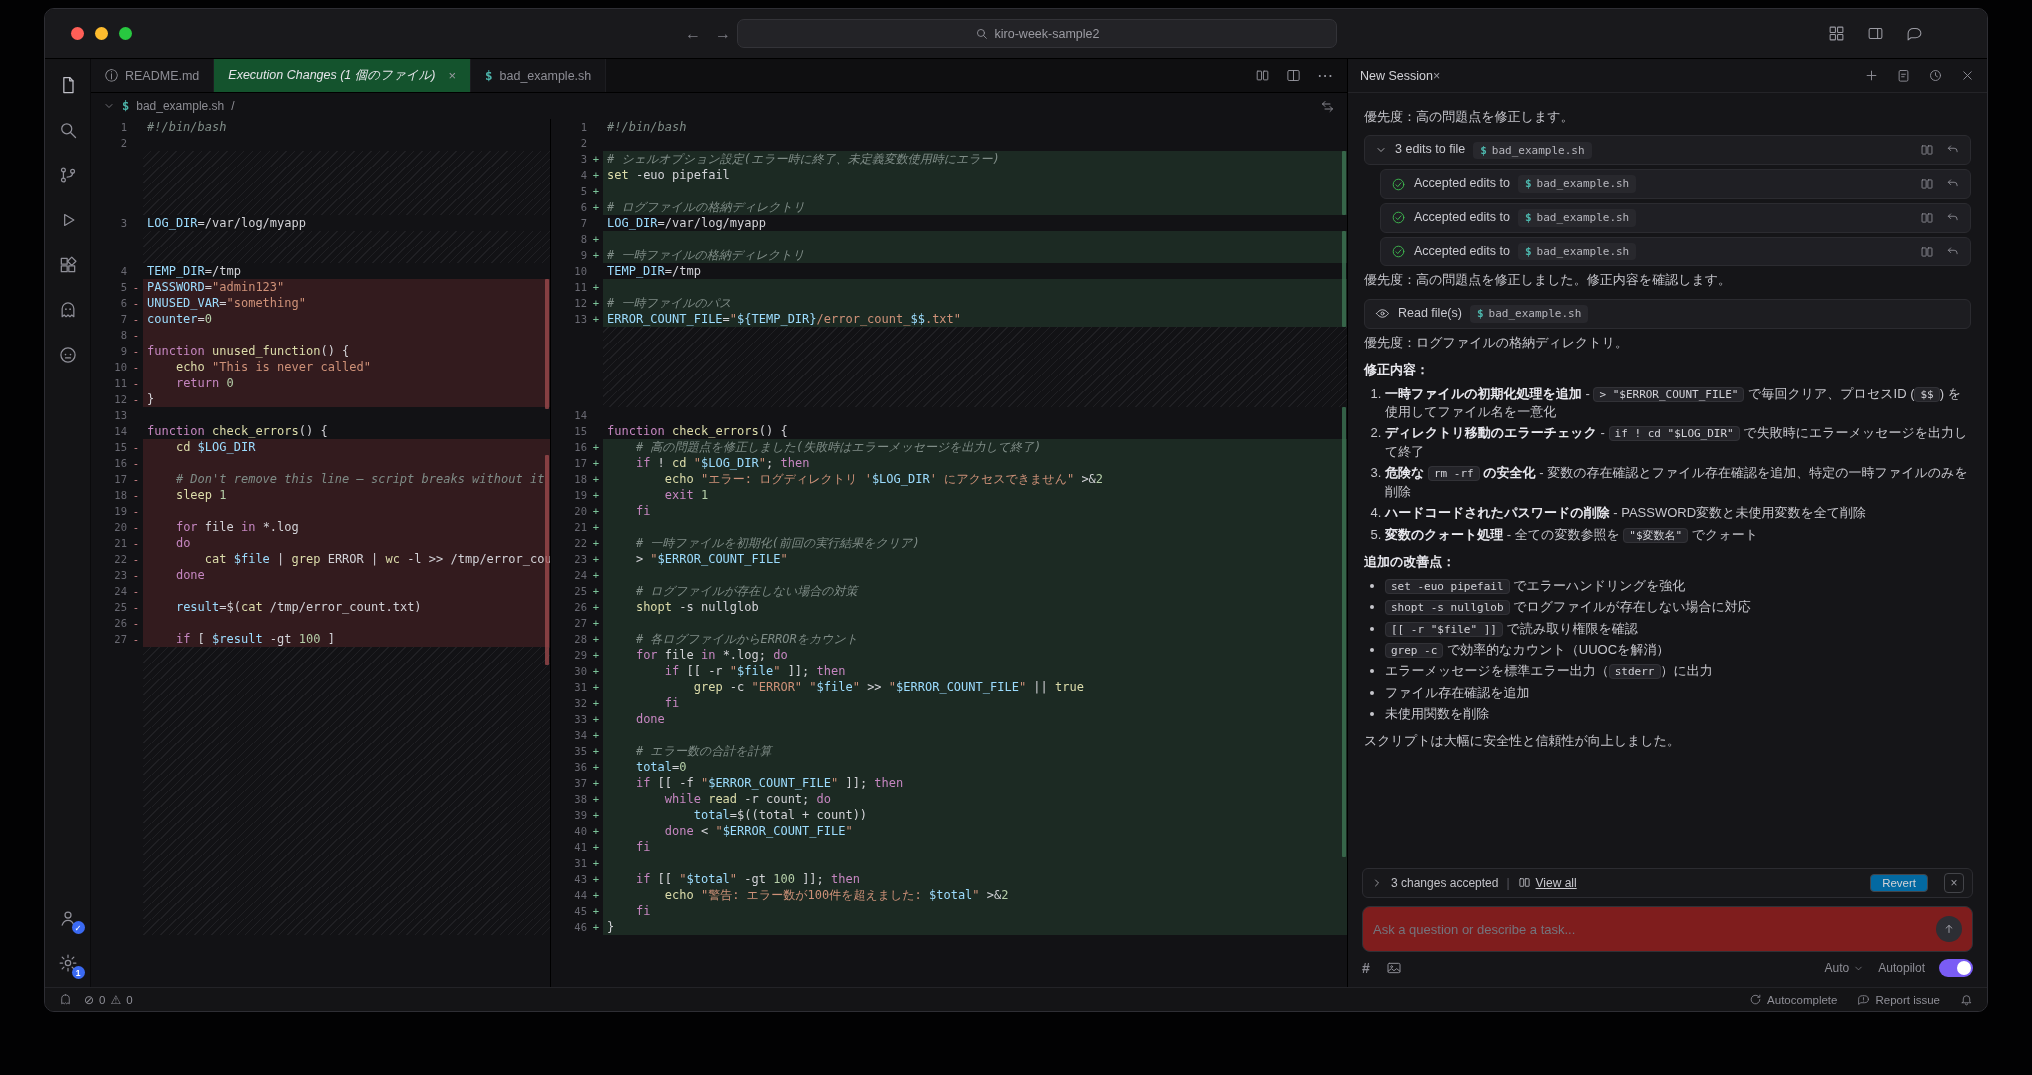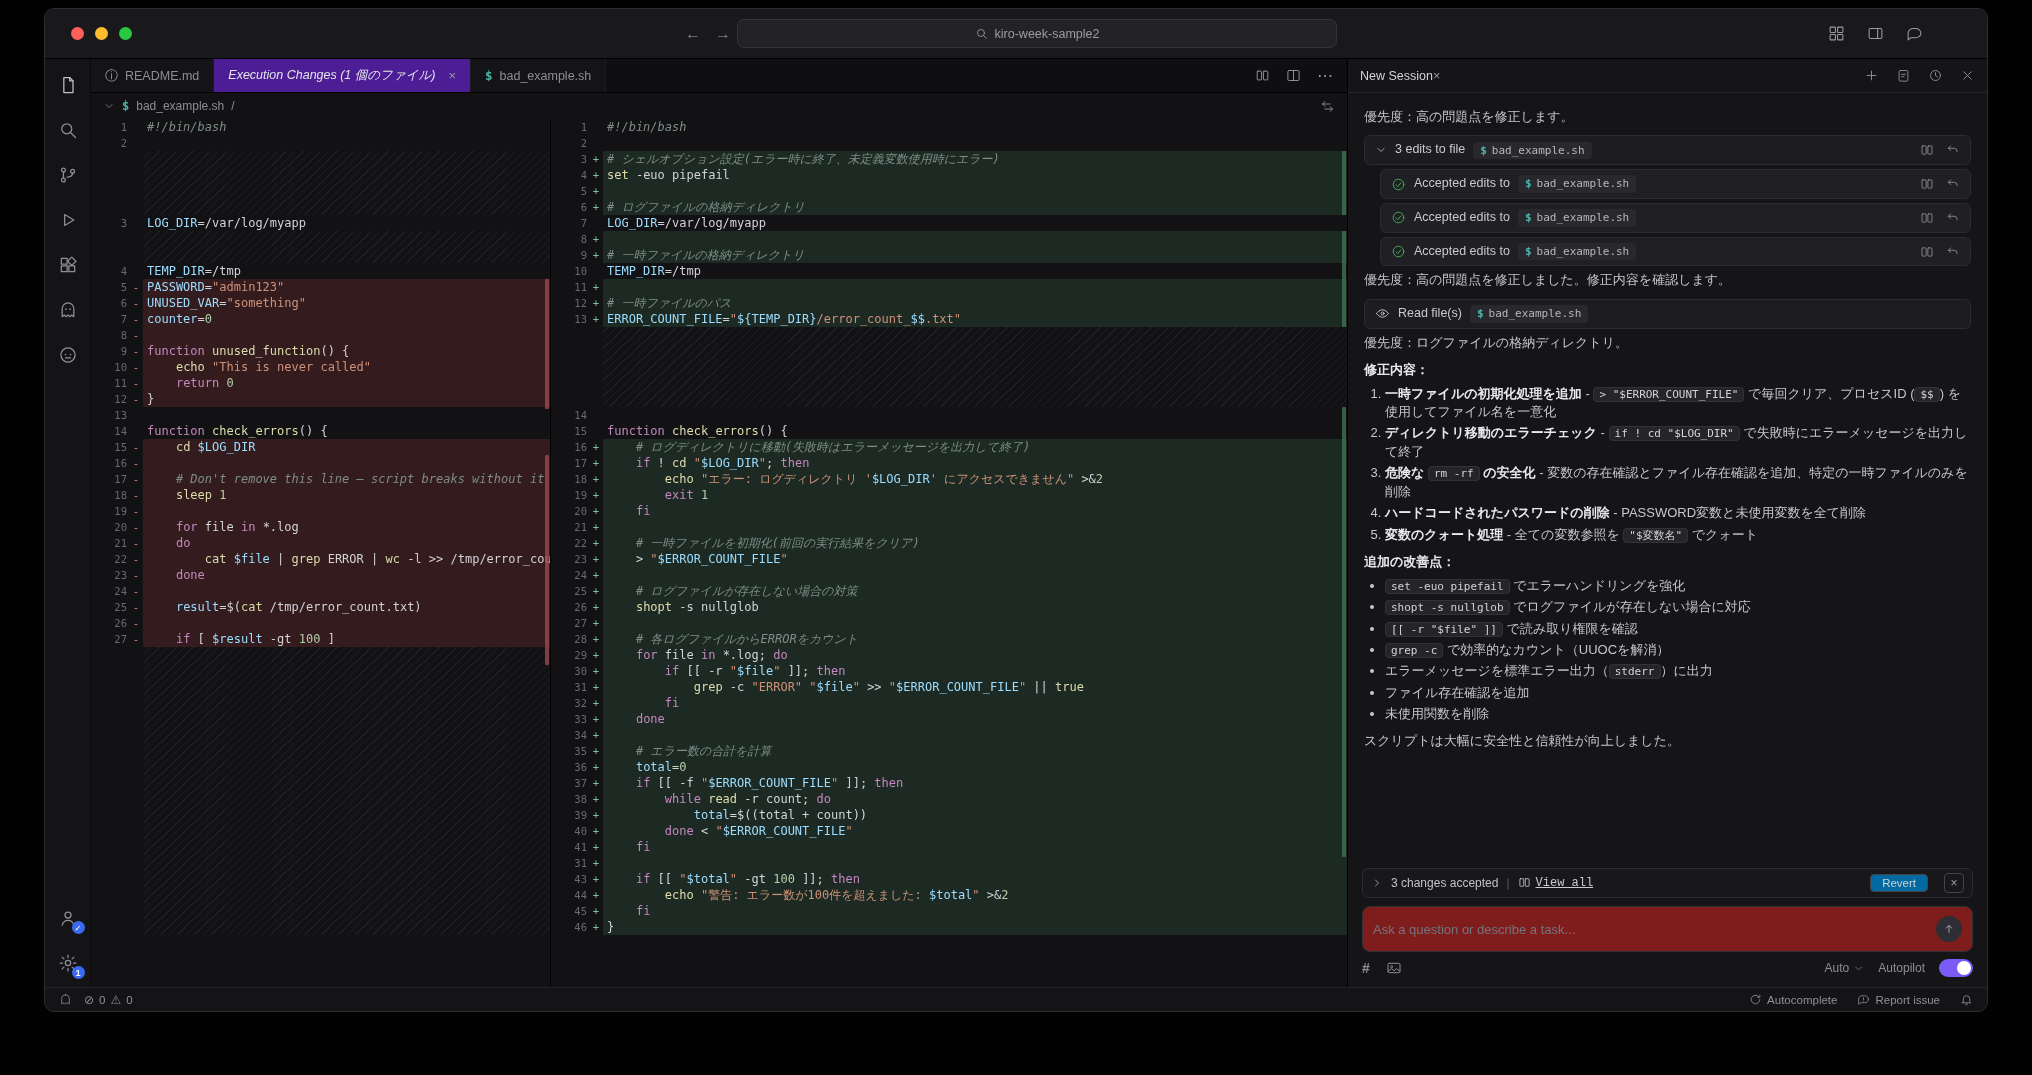--- a/index.html
+++ b/index.html
@@ -34,21 +34,21 @@
   .ab-spacer { margin-top:auto; }
   .badge { position:absolute; right:-5px; bottom:-4px; min-width:13px; height:13px; border-radius:8px;
     background:#3b6af2; color:#fff; font-size:8.5px; display:flex; align-items:center; justify-content:center;
     padding:0 2px; font-weight:700; }
 
   
   .editorcol { width:1256px; flex:none; display:flex; flex-direction:column; background:#121215; min-width:0; }
   .tabbar { height:34px; flex:none; display:flex; align-items:stretch; background:#0f0f11; border-bottom:1px solid #000; }
   .tab { display:flex; align-items:center; gap:7px; padding:0 14px; font-size:12.5px; color:#8d8d95;
     border-right:1px solid #1d1d21; background:#141417; white-space:nowrap; }
-  .tab.active { background:#4c1d95; color:#e4e4e9; font-style:italic; }
+  .tab.active { background:#14532d; color:#e4e4e9; font-style:italic; }
   .tab .ticon { color:#4db6ac; font-weight:700; font-family:"DejaVu Sans Mono",monospace; font-style:normal;}
   .tab .info { color:#9a9aa1; font-size:13px; font-style:normal; }
   .tab .x { color:#9a9aa1; margin-left:6px; font-style:normal; font-size:13px; }
   .tab-actions { margin-left:auto; display:flex; align-items:center; gap:16px; padding:0 14px; color:#96969e; }
 
   .breadcrumb { height:26px; flex:none; display:flex; align-items:center; gap:7px; padding:0 12px;
     color:#8c8c93; font-size:12px; background:#121215; }
   .breadcrumb .ticon { color:#4db6ac; font-weight:700; font-family:"DejaVu Sans Mono",monospace; }
   .bc-right { margin-left:auto; color:#8c8c93; }
 
@@ -99,21 +99,21 @@
   strong { color:#e8e8ee; }
   ol.clist { padding-left:21px; margin:2px 0 8px; }
   ul.clist { padding-left:21px; margin:2px 0 8px; }
   .clist li { margin:3px 0; }
   code.chip { font-family:"DejaVu Sans Mono",monospace; font-size:11px; background:#242429;
     border:1px solid #323237; border-radius:4px; padding:0 5px; color:#d2d2d8; white-space:nowrap; }
 
   .chat-footer { flex:none; padding:4px 14px 10px; }
   .changes-bar { display:flex; align-items:center; gap:8px; border:1px solid #2c2c31; background:#18181b;
     border-radius:6px; padding:4px 8px; font-size:12px; color:#c2c2c8; }
-  .viewall { display:inline-flex; align-items:flex-start; gap:5px; text-decoration:underline; color:#c9c9cf;font-family:Liberation Mono, monospace; }
+  .viewall { display:inline-flex; align-items:flex-start; gap:5px; text-decoration:underline; color:#c9c9cf; }
   .vdiv { color:#55555c; }
   .revert-btn { margin-left:auto; background:#0369a1; border:1px solid #434449; color:#d2d2d7;
     border-radius:4px; font-size:11.5px; padding:2px 11px; }
   .closebox { width:20px; height:20px; border:1px solid #434449; border-radius:4px; display:flex;
     align-items:center; justify-content:center; color:#9a9aa1; margin-left:8px; font-size:12px; }
   .inputbox { margin-top:8px; border:1px solid #303036; background:#7f1d1d; border-radius:8px;
     padding:9px 10px; display:flex; align-items:center; gap:10px; min-height:44px; }
   .inputbox input { flex:1; background:transparent; border:none; outline:none; color:#d2d2d7; font-size:13px;
     font-family:"Liberation Sans","DejaVu Sans",sans-serif; }
   .inputbox input::placeholder { color:#74747d; }
@@ -643,21 +643,21 @@
                 <span class="code"></span>
               </div>
               <div class="row ctx">
                 <span class="ln">15</span>
                 <span class="sign"></span>
                 <span class="code"><span class="kw">function</span> <span class="fn">check_errors</span>() {</span>
               </div>
               <div class="row add">
                 <span class="ln">16</span>
                 <span class="sign">+</span>
-                <span class="code">    <span class="cmt"># ログディレクトリに移動(失敗時はエラーメッセージを出力して終了)</span></span>
+                <span class="code">    <span class="cmt"># 高の問題点を修正しました(失敗時はエラーメッセージを出力して終了)</span></span>
               </div>
               <div class="row add">
                 <span class="ln">17</span>
                 <span class="sign">+</span>
                 <span class="code">    <span class="kw">if</span> ! <span class="cmd">cd</span> <span class="str">"<span class="var">$LOG_DIR</span>"</span>; <span class="kw">then</span></span>
               </div>
               <div class="row add">
                 <span class="ln">18</span>
                 <span class="sign">+</span>
                 <span class="code">        <span class="cmd">echo</span> <span class="str">"エラー: ログディレクトリ '<span class="var">$LOG_DIR</span>' にアクセスできません"</span> &gt;&amp;<span class="num">2</span></span>

